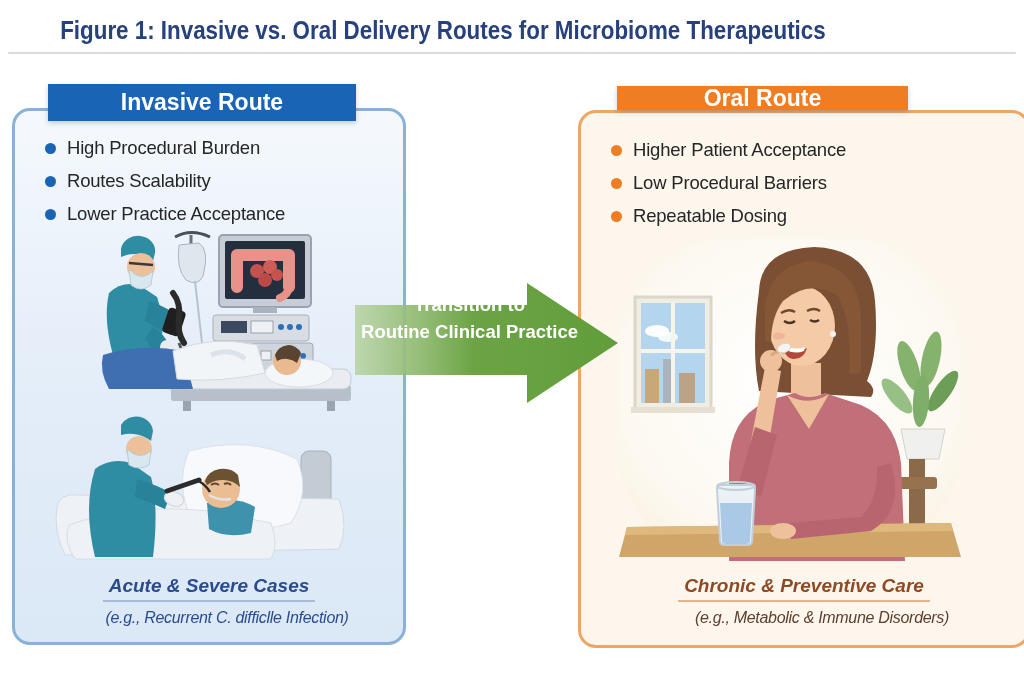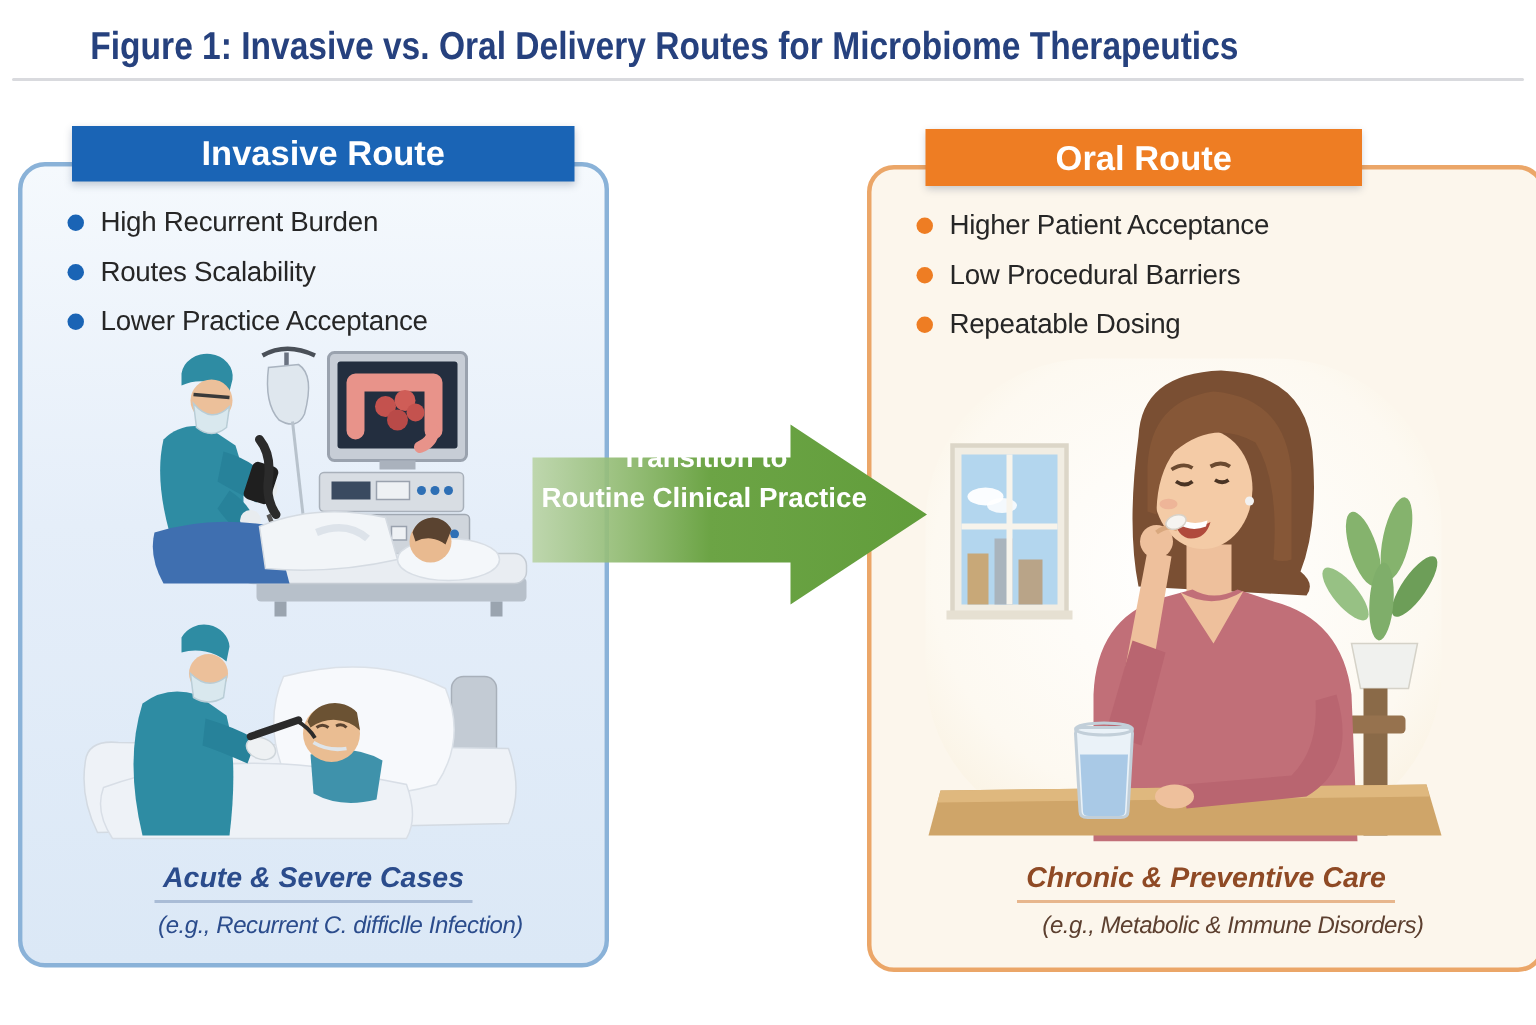--- a/index.html
+++ b/index.html
@@ -31,22 +31,22 @@
     left:578px;top:110px;width:452px;height:538px;
     background:#fcf6ec;
     border:3px solid #eba668;
   }
 
   .header-bar{
     position:absolute;display:flex;align-items:center;justify-content:center;
     color:#ffffff;font-weight:700;font-size:23px;
     box-shadow:0 2px 5px rgba(40,60,90,.25);z-index:5;
   }
-  .header-bar.hb-left{left:48px;top:84px;width:335px;height:37px;background:#1a64b5;}
-  .header-bar.hb-right{left:617px;top:86px;width:291px;height:38px;background:#ee7d23;}
+  .header-bar.hb-left{left:48px;top:84px;width:308px;height:37px;background:#1a64b5;}
+  .header-bar.hb-right{left:617px;top:86px;width:291px;height:24px;background:#ee7d23;}
 
   .bullets{position:absolute;left:30px;top:26px;}
   .bullet{display:flex;align-items:center;margin-bottom:11px;height:22px;}
   .dot{width:11px;height:11px;border-radius:50%;margin-right:11px;flex:none;}
   .panel.left .dot{background:#1a64b5;}
   .panel.right .dot{background:#ee7d23;}
   .bullet-label{font-size:18.5px;color:#262626;letter-spacing:-.2px;white-space:nowrap;}
 
   .caption{position:absolute;left:0;right:0;text-align:center;}
   .panel.left .caption{top:464px;}
@@ -78,21 +78,21 @@
 
 <div class="canvas">
 
   <div class="figure-title">Figure 1: Invasive vs. Oral Delivery Routes for Microbiome Therapeutics</div>
   <div class="title-divider"></div>
 
   <section class="panel left">
     <div class="bullets">
       <div class="bullet">
         <span class="dot"></span>
-        <span class="bullet-label">High Recurrent Burden</span>
+        <span class="bullet-label">High Procedural Burden</span>
       </div>
       <div class="bullet">
         <span class="dot"></span>
         <span class="bullet-label">Routes Scalability</span>
       </div>
       <div class="bullet">
         <span class="dot"></span>
         <span class="bullet-label">Lower Practice Acceptance</span>
       </div>
     </div>

